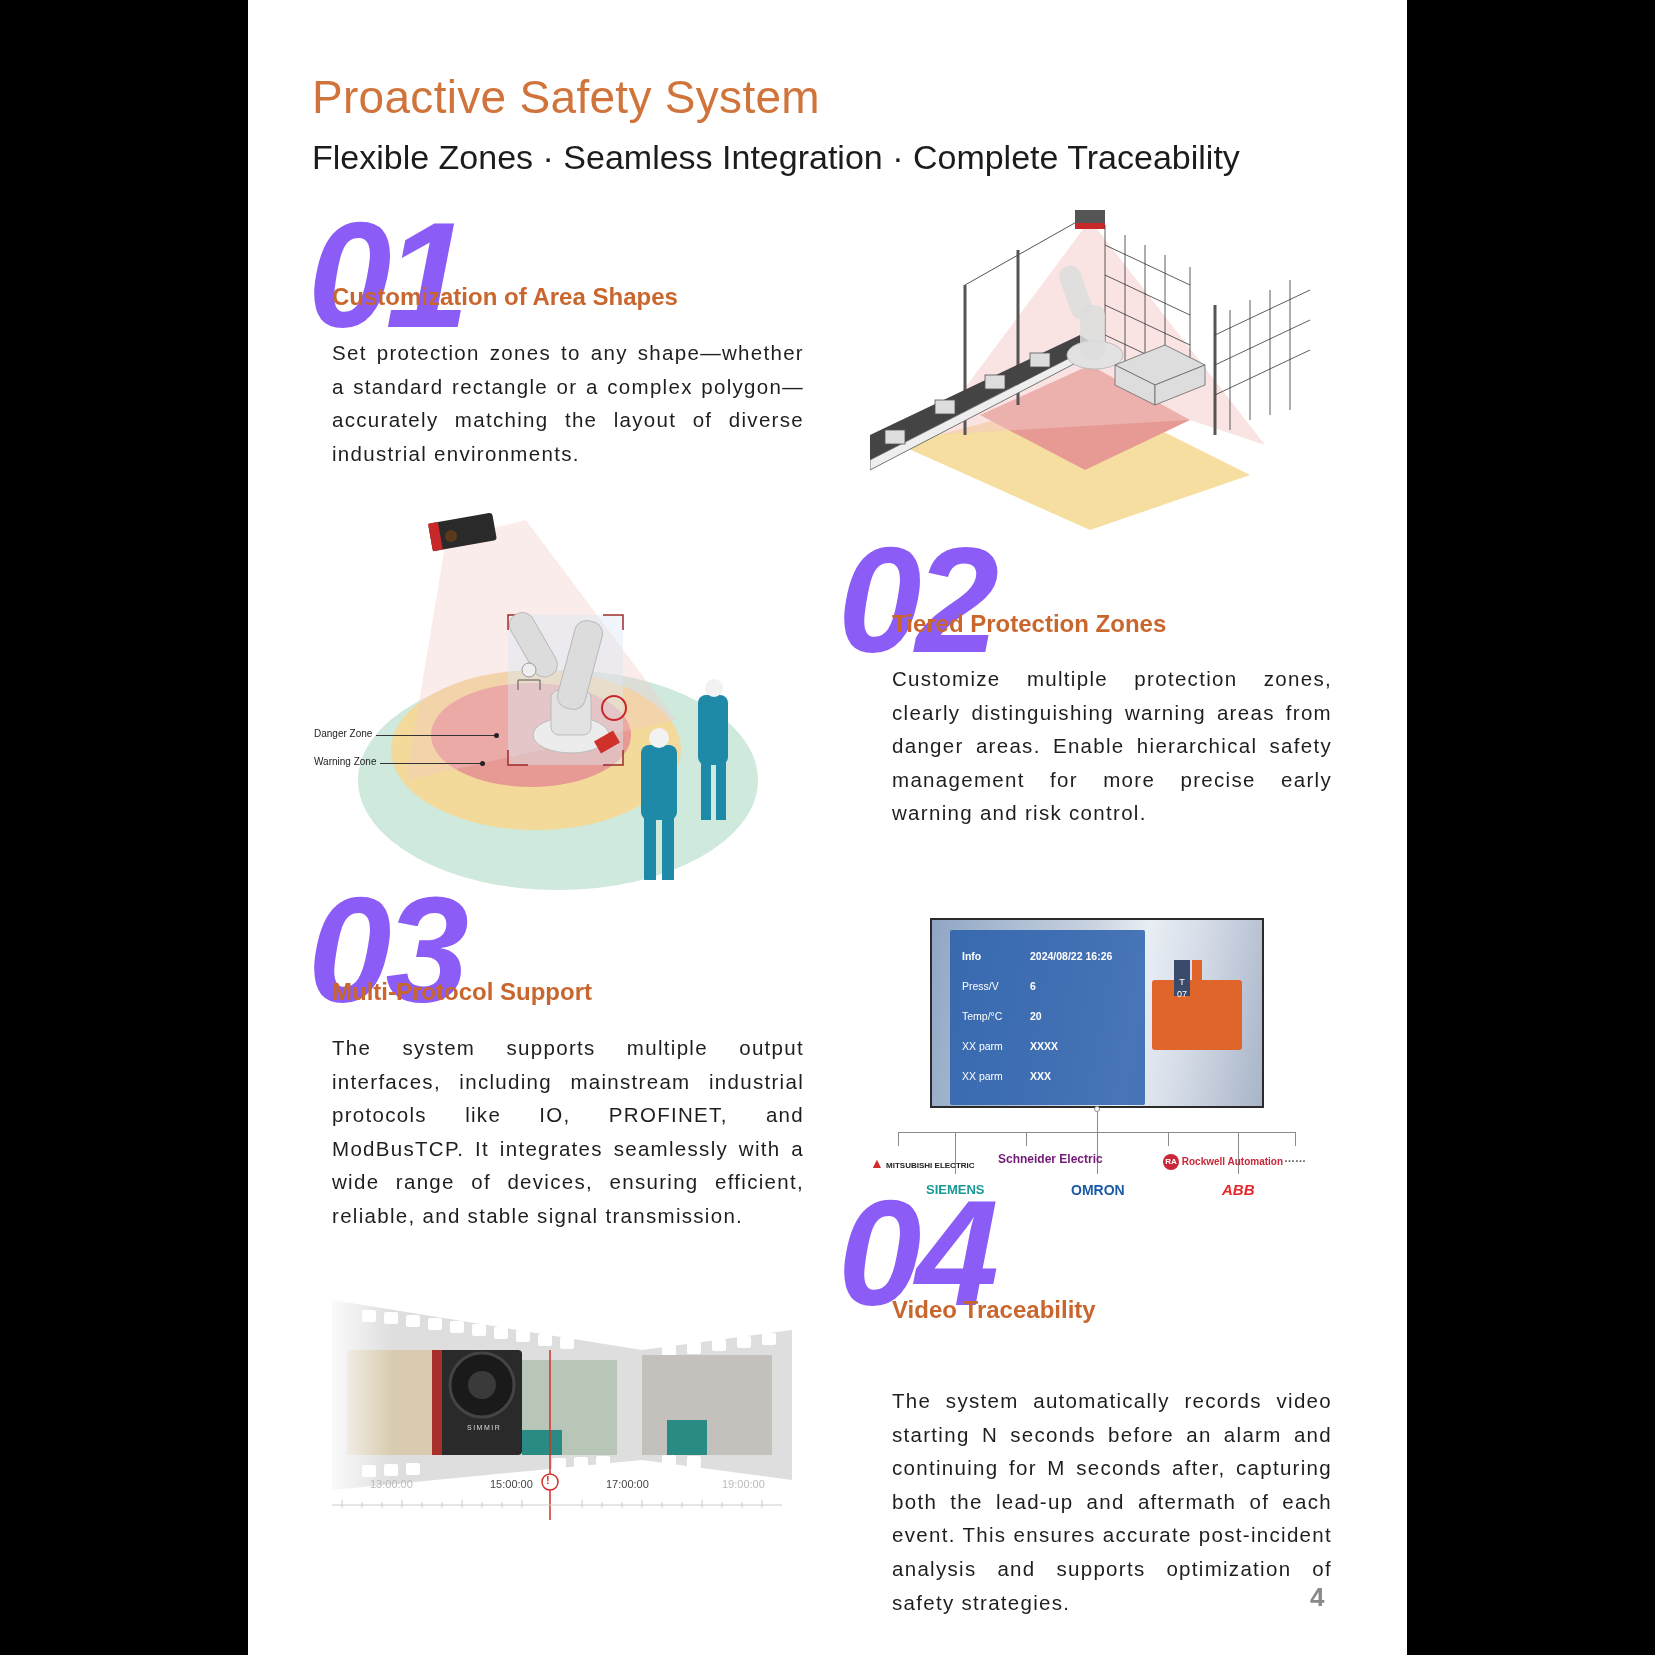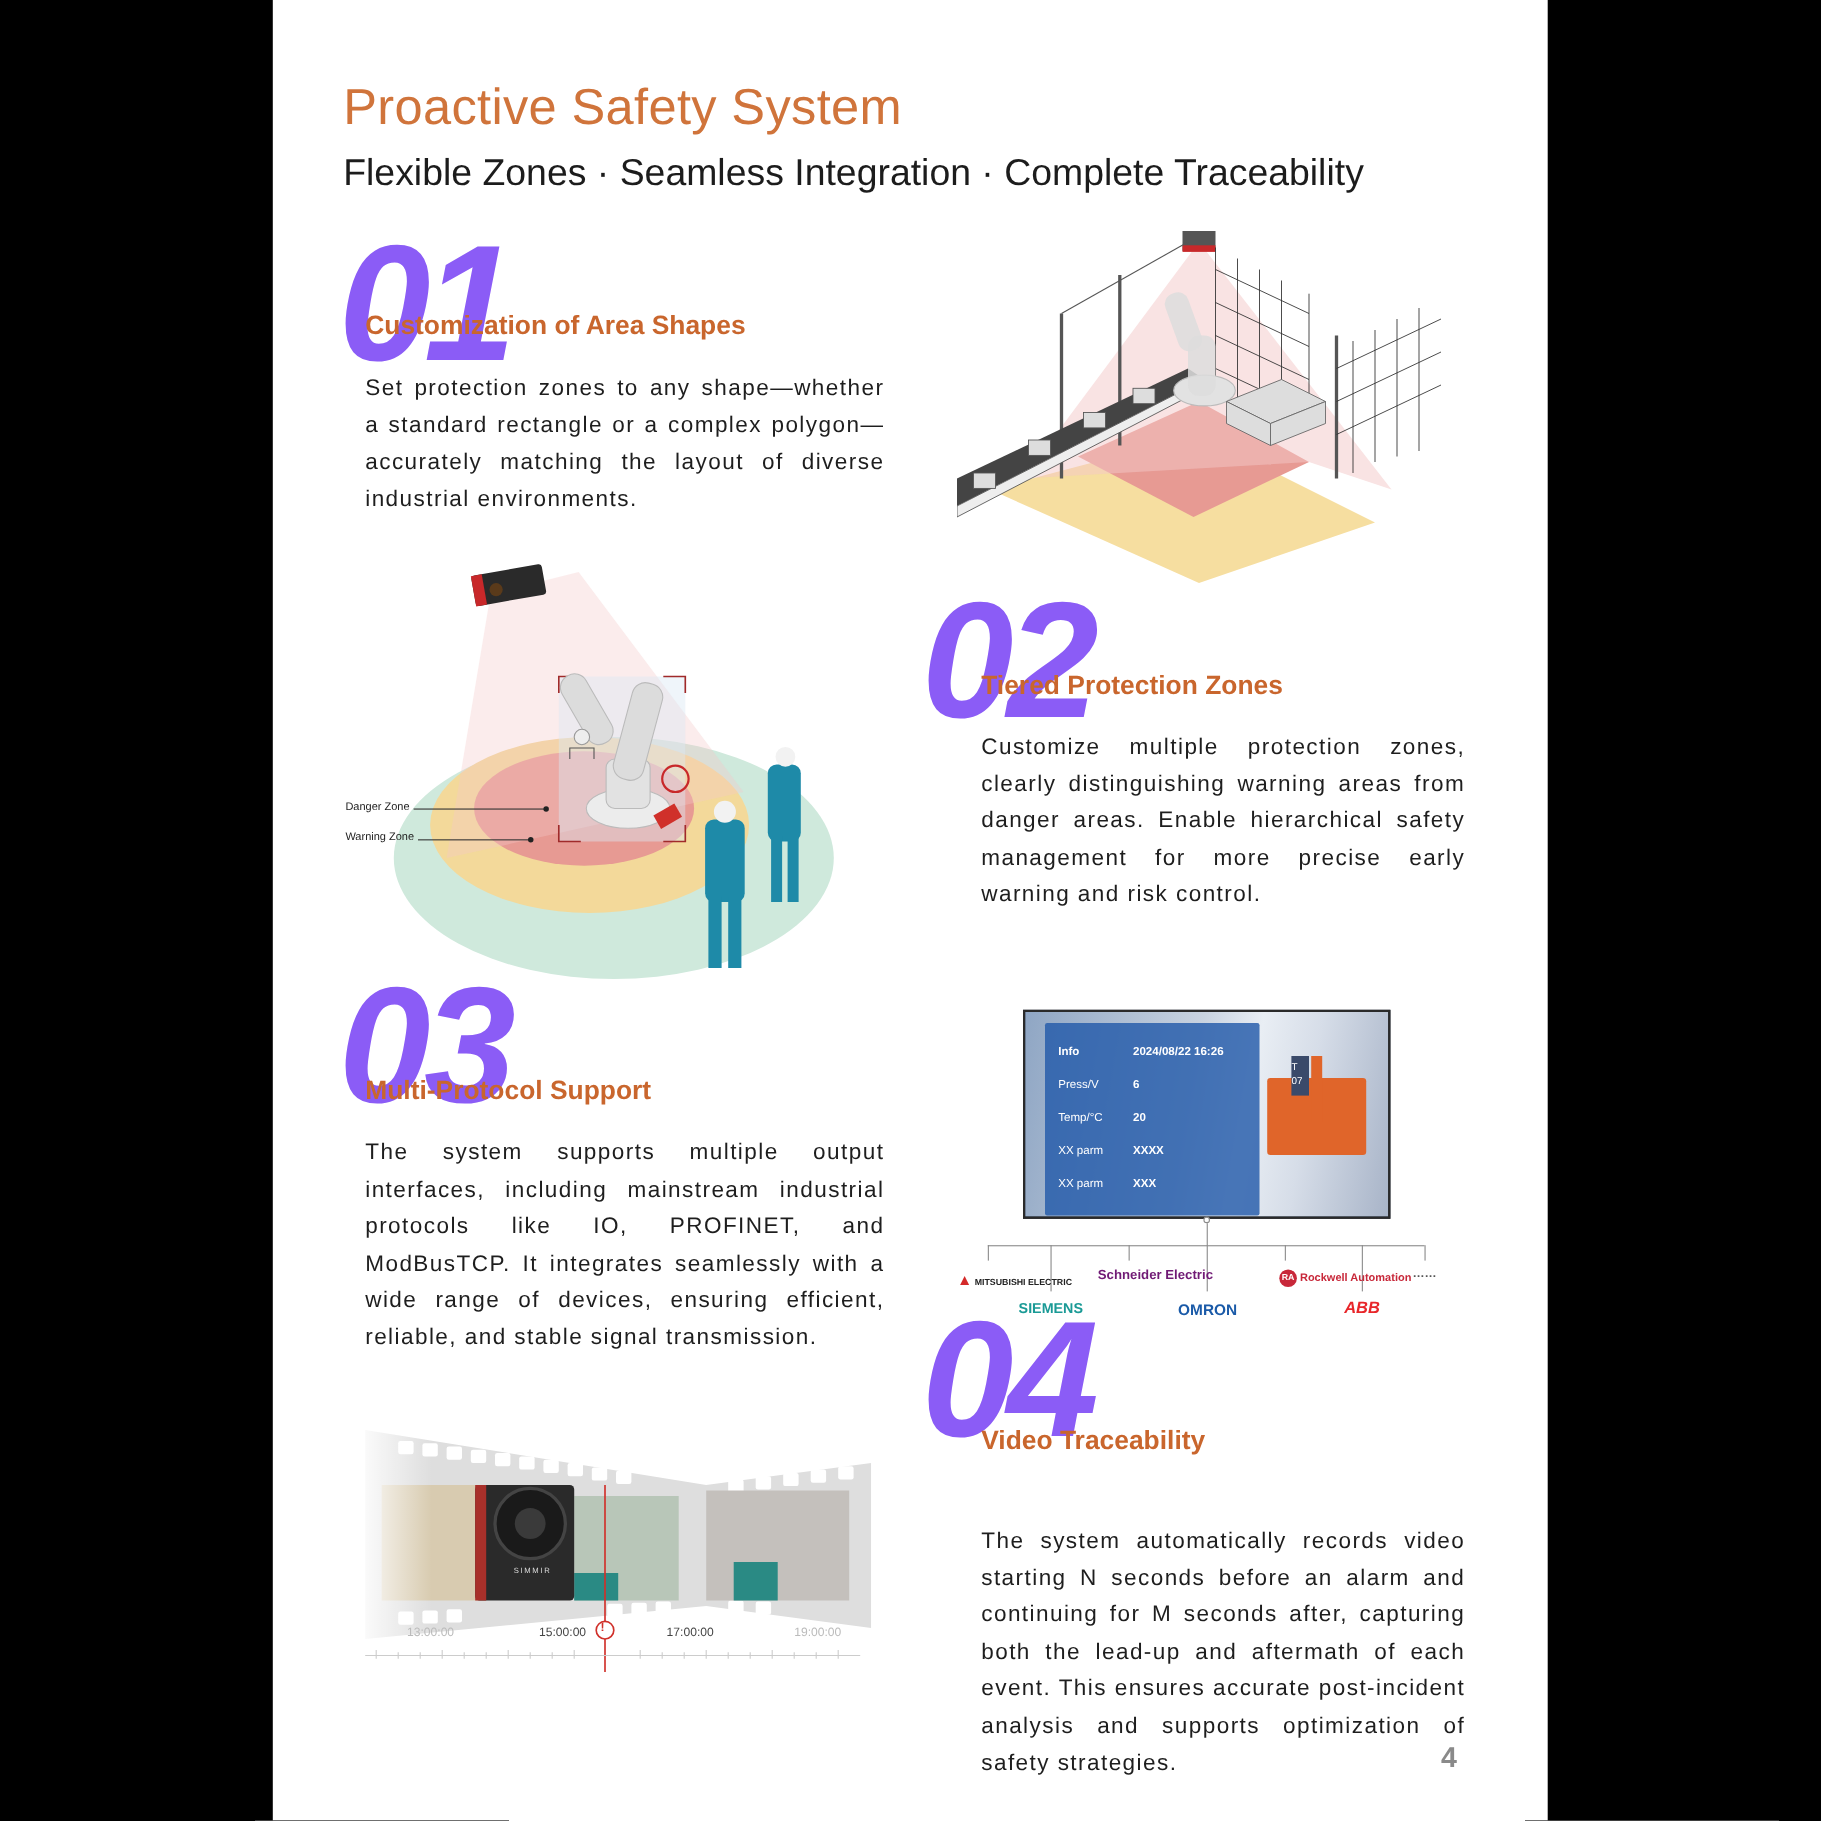--- a/index.html
+++ b/index.html
@@ -20,21 +20,21 @@
   .ill2 { position: absolute; left: 48px; top: 510px; width: 500px; height: 390px; }
   .zone-label { position: absolute; font-size: 10px; color: #222; }
   .zone-line { position: absolute; height: 1px; background: #333; }
   .zone-dot { position: absolute; width: 5px; height: 5px; border-radius: 50%; background: #222; }
 
   
   .screen { position: absolute; left: 682px; top: 918px; width: 334px; height: 190px; background: #1f2a3a; border: 2px solid #2a2a2a; overflow: hidden; }
   .screen-bg { position: absolute; inset: 0; background: linear-gradient(100deg, #8fa6c4 0%, #c9d3e0 45%, #e9eef4 60%, #d6dde8 75%, #a8b4c8 100%); }
   .machine { position: absolute; right: 20px; top: 60px; width: 90px; height: 70px; background: #e0652a; border-radius: 3px; }
   .machine2 { position: absolute; right: 60px; top: 40px; width: 10px; height: 60px; background: #e0652a; }
-  .tag-t07 { position: absolute; left: 242px; top: 40px; width: 16px; height: 36px; background: #3a4a6a; color: #fff; font-size: 9px; text-align: left; line-height: 12px; padding-top: 4px; }
+  .tag-t07 { position: absolute; left: 242px; top: 40px; width: 16px; height: 36px; background: #3a4a6a; color: #fff; font-size: 9px; text-align: center; line-height: 12px; padding-top: 16px; }
   .info-panel { position: absolute; left: 18px; top: 10px; width: 195px; height: 175px; background: rgba(35, 90, 170, 0.82); border-radius: 2px; }
   .info-row { position: absolute; left: 12px; font-size: 10.5px; color: #fff; }
   .info-key { position: absolute; left: 12px; }
   .info-val { position: absolute; left: 80px; font-weight: 700; text-align: center; }
 
   .tree-line { position: absolute; background: #8a8a8a; }
   .tree-node { position: absolute; width: 6px; height: 6px; border: 1px solid #8a8a8a; border-radius: 50%; background: #fff; }
   .logo { position: absolute; font-weight: 700; white-space: nowrap; }
 
   

